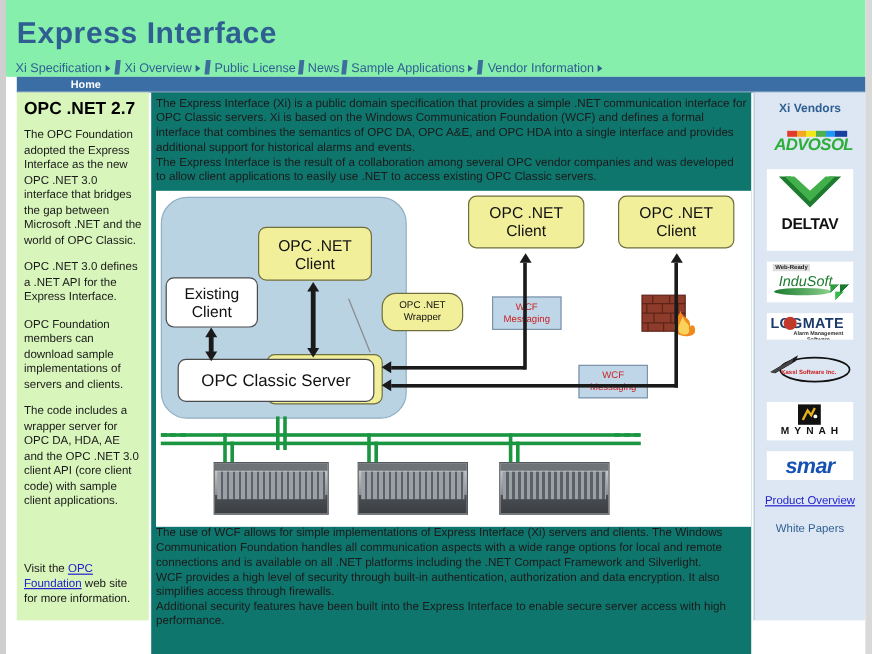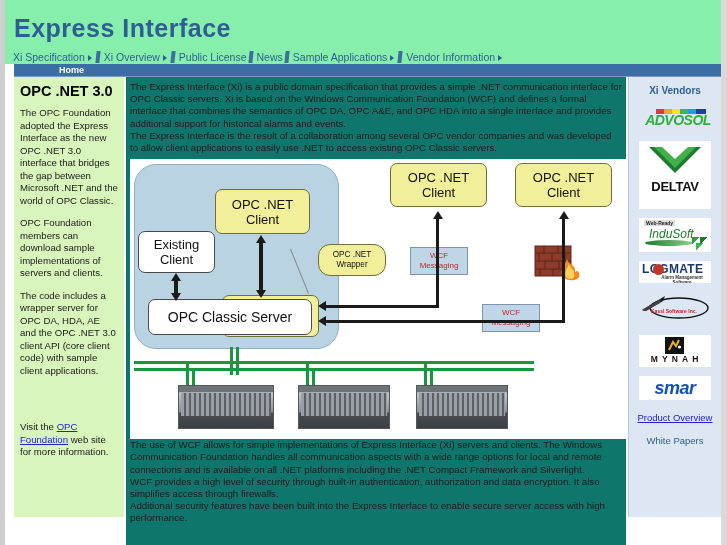--- a/index.html
+++ b/index.html
@@ -279,22 +279,23 @@
       </div>
     </div>
 
     <div id="breadcrumb-bar">
       <span id="breadcrumb-text">Home</span>
     </div>
 
     <div id="body-wrap">
 
       <div id="left-col">
-        <h2>OPC .NET 3.0</h2>
+        <h2>OPC .NET 2.7</h2>
         <p>The OPC Foundation adopted the Express Interface as the new OPC .NET 3.0 interface that bridges the gap between Microsoft .NET and the world of OPC Classic.</p>
+        <p>OPC .NET 3.0 defines a .NET API for the Express Interface.</p>
         <p>OPC Foundation members can download sample implementations of servers and clients.</p>
         <p>The code includes a wrapper server for OPC DA, HDA, AE and the OPC .NET 3.0 client API (core client code) with sample client applications.</p>
         <div class="spacer-lg"></div>
         <p><span>Visit the </span><a href="#">OPC Foundation</a><span> web site for more information.</span></p>
         <div class="spacer-md"></div>
 
       </div>
 
       <div id="center-col">
         <p class="body">The Express Interface (Xi) is a public domain specification that provides a simple .NET communication interface for OPC Classic servers. Xi is based on the Windows Communication Foundation (WCF) and defines a formal interface that combines the semantics of OPC DA, OPC A&amp;E, and OPC HDA into a single interface and provides additional support for historical alarms and events.</p>

